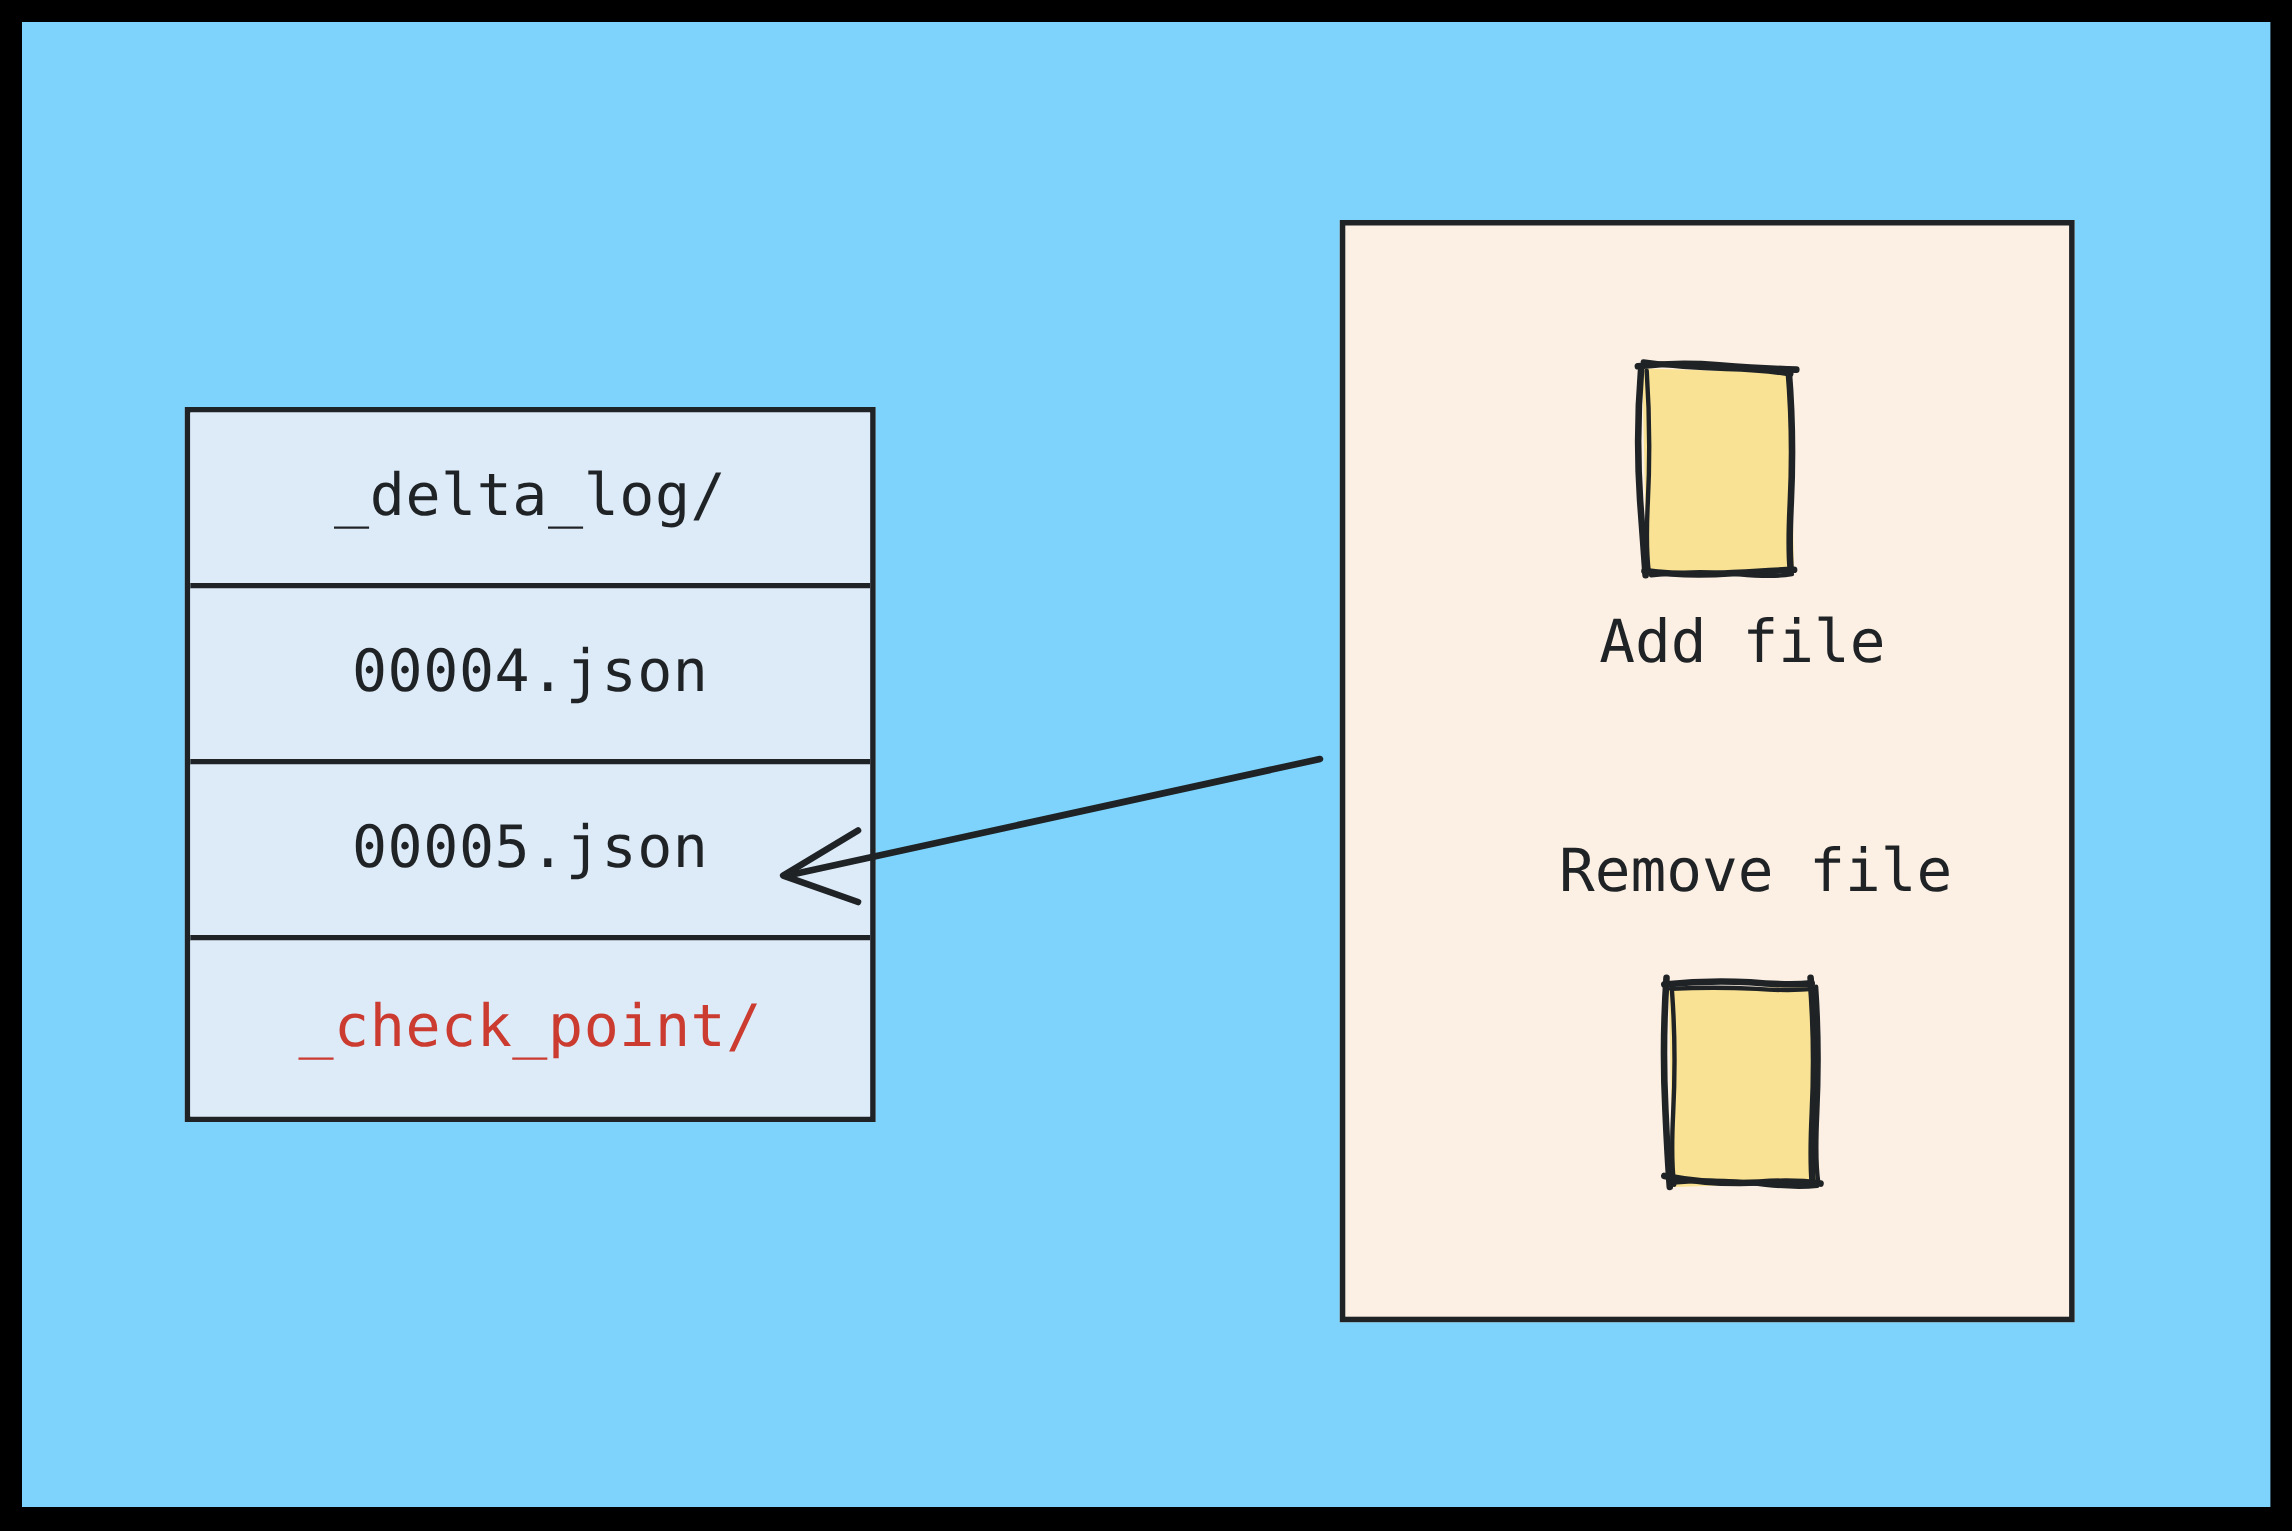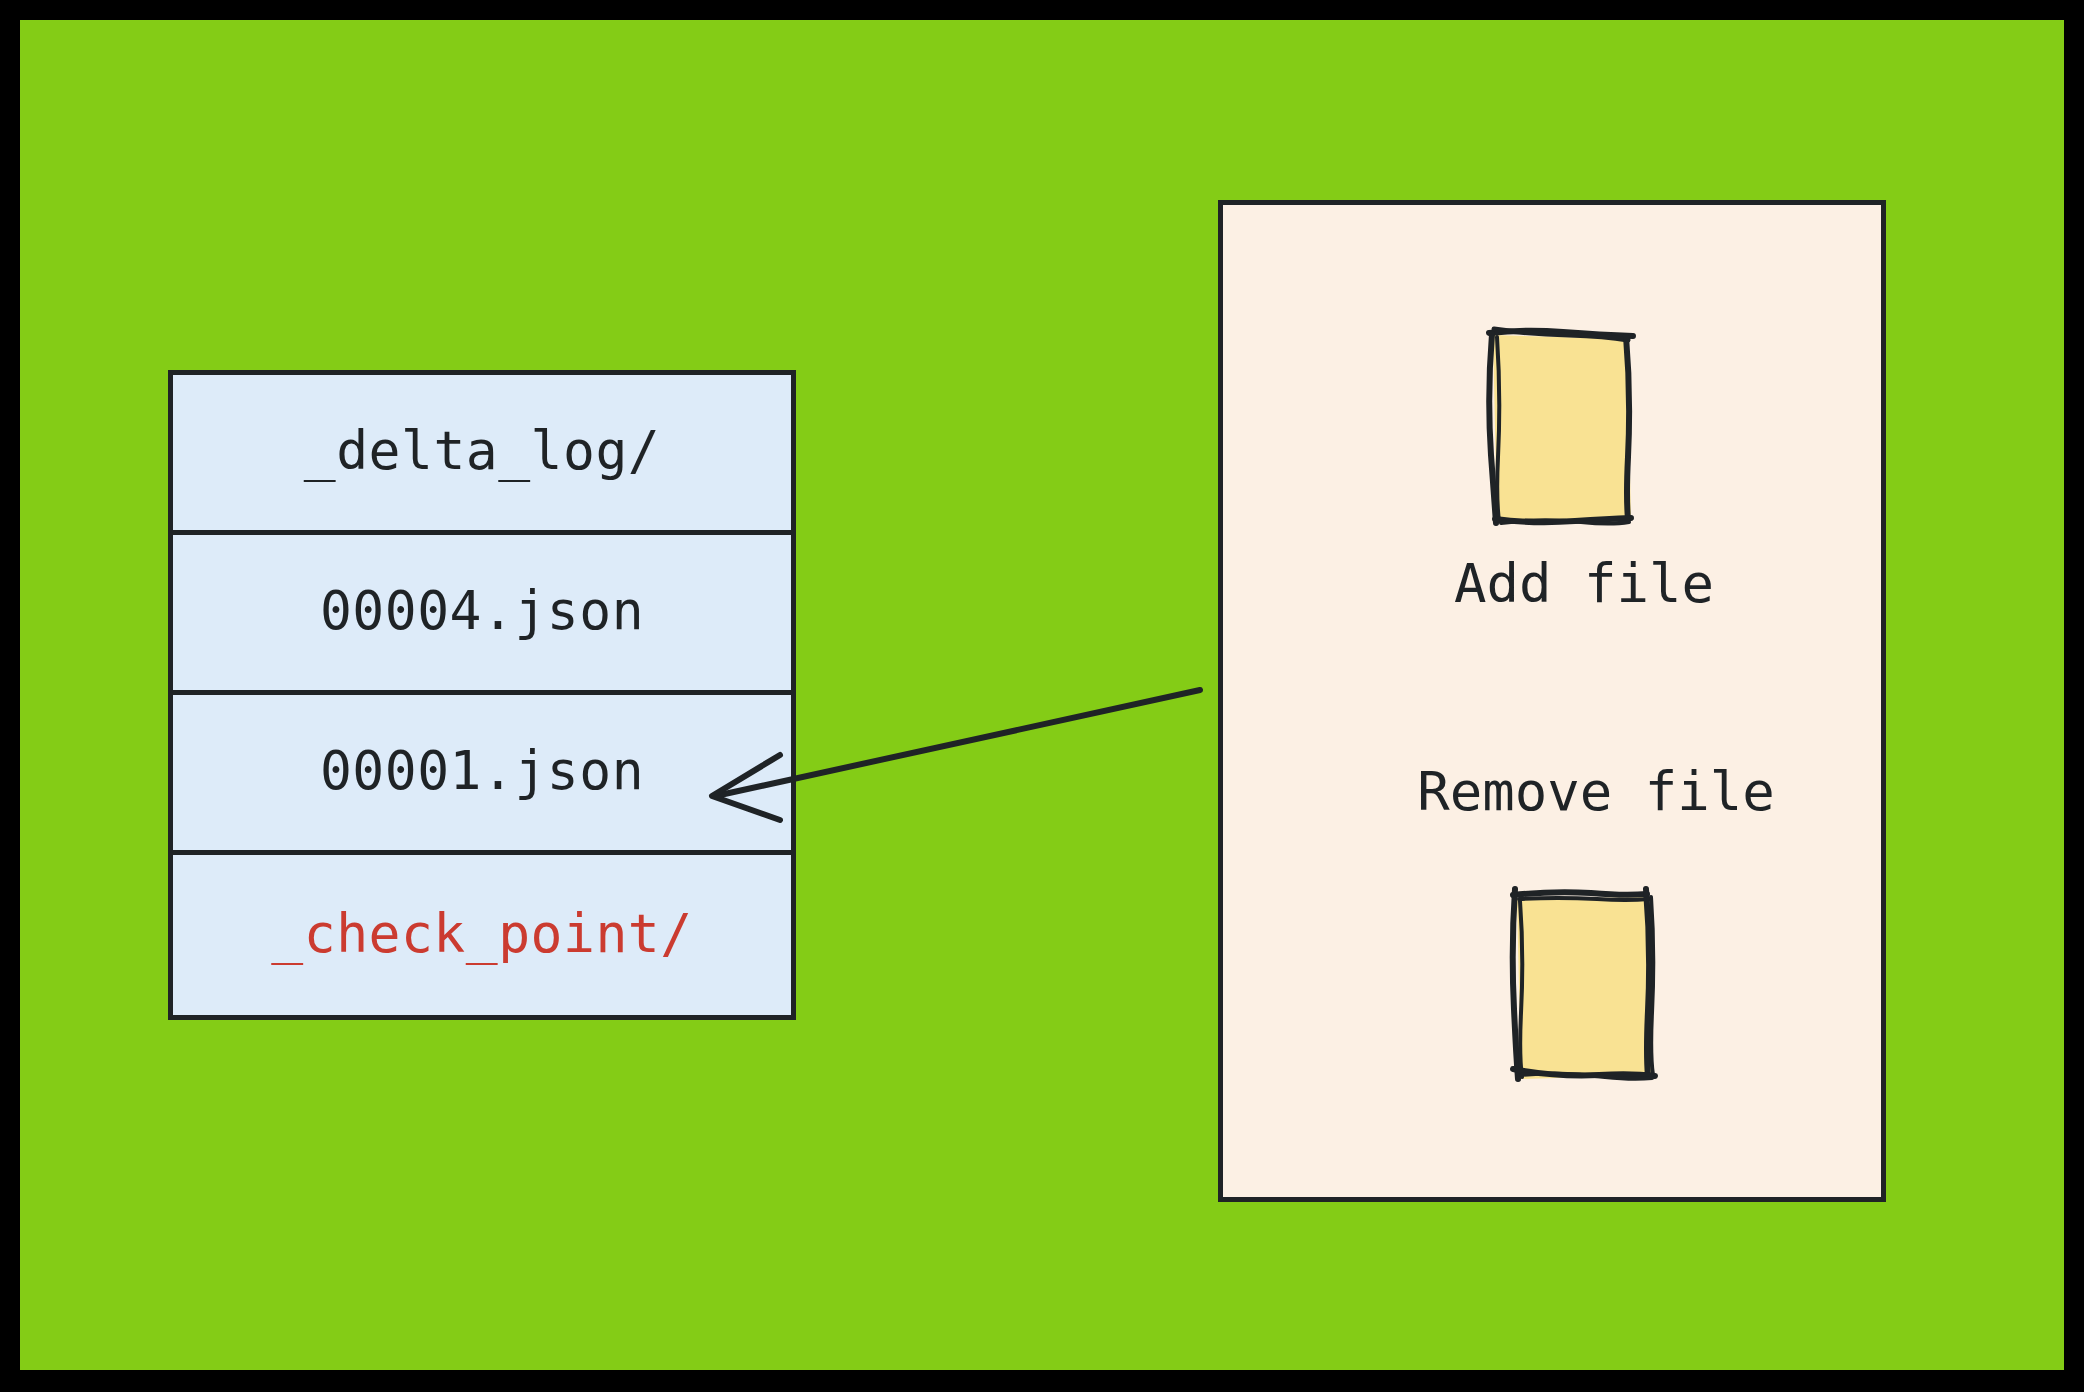--- a/index.html
+++ b/index.html
@@ -21,21 +21,21 @@
     background: #000000;
     box-sizing: border-box;
   }
 
   #inner-page {
     position: absolute;
     left: 20px;
     top: 20px;
     width: 2044px;
     height: 1350px;
-    background: #84cc16;
+    background: #7dd3fc;
     overflow: hidden;
   }
 
   
   #file-table {
     position: absolute;
     left: 148px;   
     top: 350px;    
     width: 628px;
     height: 650px;
@@ -124,21 +124,21 @@
 
       <div class="table-row">
         <span class="row-label">_delta_log/</span>
       </div>
 
       <div class="table-row">
         <span class="row-label">00004.json</span>
       </div>
 
       <div class="table-row">
-        <span class="row-label">00001.json</span>
+        <span class="row-label">00005.json</span>
       </div>
 
       <div class="table-row">
         <span class="row-label accent">_check_point/</span>
       </div>
 
     </div>
 
     <div id="action-panel">
 

